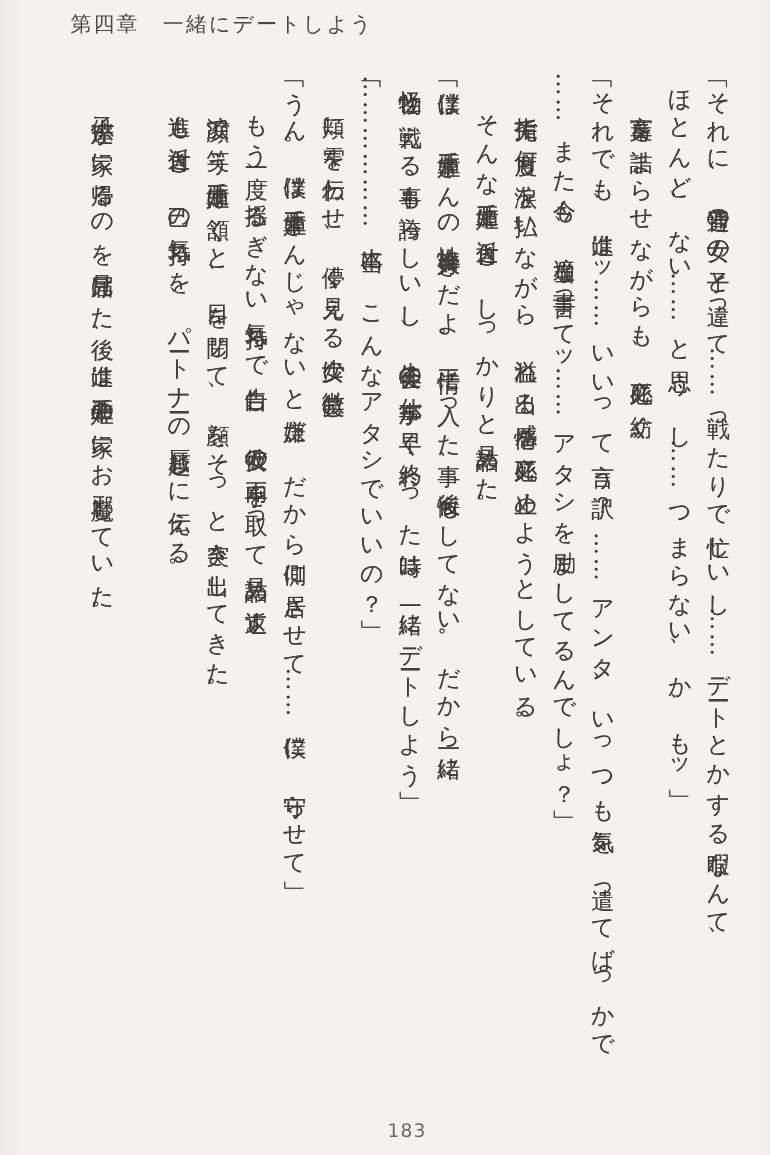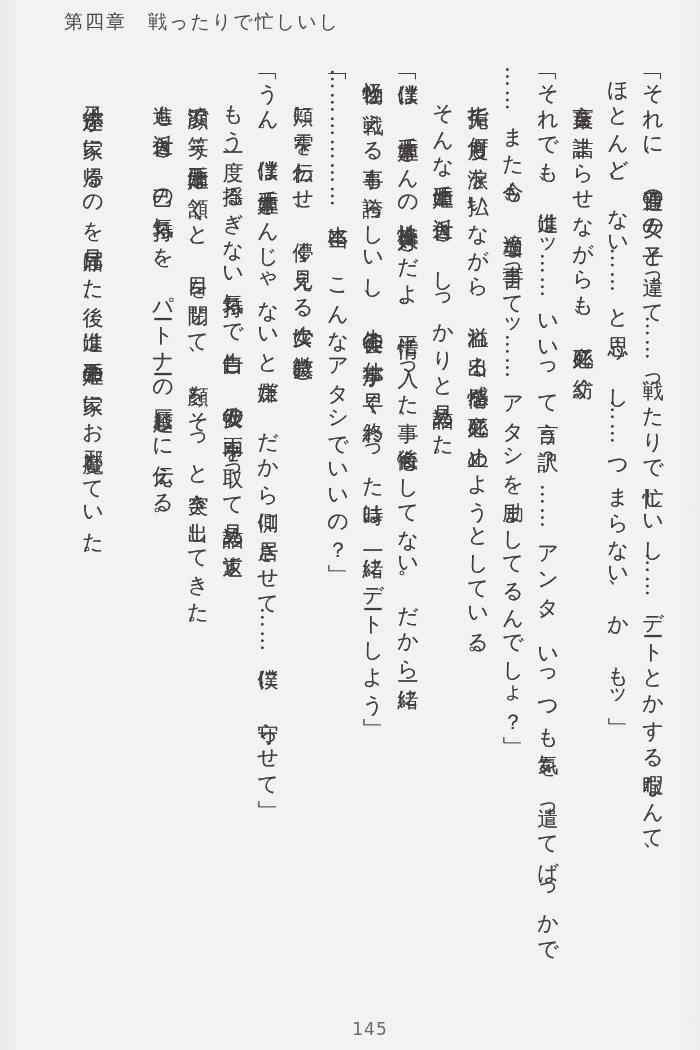--- a/index.html
+++ b/index.html
@@ -60,21 +60,21 @@
     letter-spacing: 1px;
     color: #6e6a66;
     font-family: "DejaVu Sans", sans-serif;
   }
 </style>
 </head>
 <body>
 
 <div class="page">
 
-  <div class="running-header">第四章　戦ったりで忙しいし</div>
+  <div class="running-header">第四章　一緒にデートしよう</div>
 
   <div class="text-body">
       <p class="line">「それに、普通の女の子と違って……戦ったりで忙しいし……デートとかする暇なんて、</p>
       <p class="line">ほとんど、ない……と思う、し……つまらない、か、もッ」</p>
       <p class="line indent">言葉を詰まらせながらも、必死に紡ぐ。</p>
       <p class="line">「それでも、進はッ……いいって言う訳？　……アンタ、いっつも気を、遣ってばっかで</p>
       <p class="line">……また今も、適当な事言ってッ……アタシを励ましてるんでしょ？」</p>
       <p class="line indent">指先で何度も涙を払いながら、溢れ出る感情を必死に止めようとしている。</p>
       <p class="line indent">そんな千亜姫に近付き、しっかりと見詰めた。</p>
       <p class="line">「僕は、千亜姫さんの性格大好きだよ。平情に入った事、後悔もしてない。だから一緒に</p>
@@ -82,15 +82,15 @@
       <p class="line">「………………本当に、こんなアタシでいいの？」</p>
       <p class="line indent">頬に雫を伝わせ、儚く見える少女に微笑む。</p>
       <p class="line">「うん。僕は千亜姫さんじゃないと嫌だ。だから側に居させて……僕に、守らせて」</p>
       <p class="line indent">もう一度、揺るぎない気持ちで告白し、彼女の両手を取って見詰め返す。</p>
       <p class="line indent">涙顔で笑う千亜姫は頷くと、目を閉じて、顔をそっと突き出してきた。</p>
       <p class="line indent">進も近付き、己の気持ちを、パートナーの唇越しに伝える。</p>
       <p class="line blank">&nbsp;</p>
       <p class="line indent">子供達が家に帰るのを見届けた後、進は千亜姫の家にお邪魔していた。</p>
     </div>
 
-  <div class="page-number">145</div>
+  <div class="page-number">183</div>
 
 </div>
 
 </body></html>

